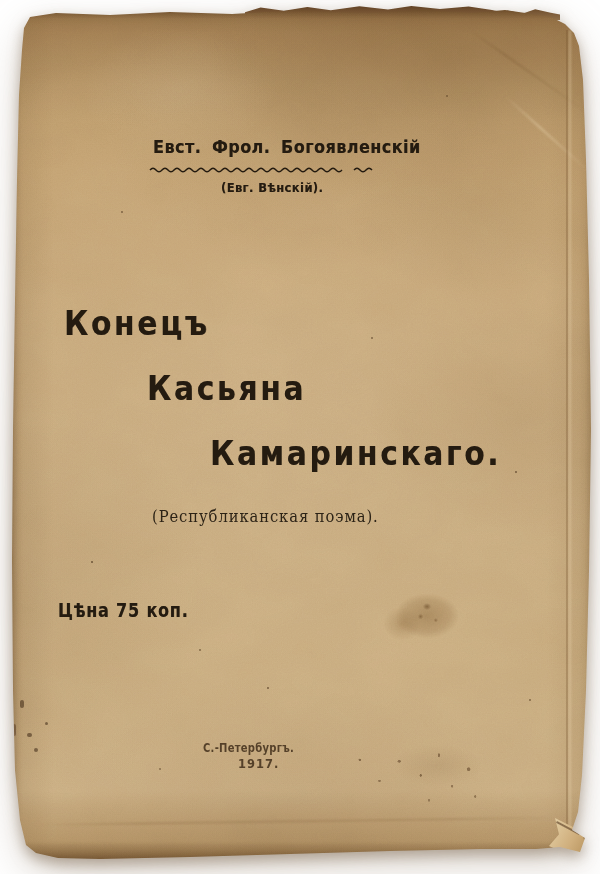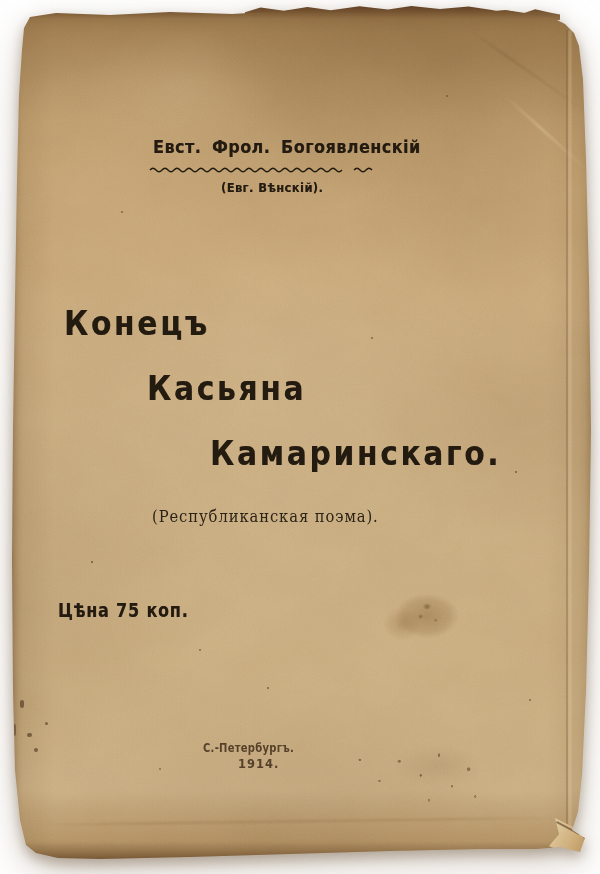--- a/index.html
+++ b/index.html
@@ -153,21 +153,21 @@
       <div class="txt pseudo">(Евг. Вѣнскій).</div>
 
       <div class="txt t1">Конецъ</div>
       <div class="txt t2">Касьяна</div>
       <div class="txt t3">Камаринскаго.</div>
 
       <div class="txt subtitle">(Республиканская поэма).</div>
       <div class="txt price">Цѣна 75 коп.</div>
 
       <div class="txt imprint city">С.-Петербургъ.</div>
-      <div class="txt imprint year">1914.</div>
+      <div class="txt imprint year">1917.</div>
 
       <svg class="texture" width="584" height="854" aria-hidden="true">
         <filter id="grain">
             <feTurbulence type="fractalNoise" baseFrequency="0.8" numOctaves="2" seed="7" stitchTiles="stitch"></feTurbulence>
           <feColorMatrix type="matrix" values="0 0 0 0 0.42  0 0 0 0 0.32  0 0 0 0 0.20  0 0 0 0.55 0"></feColorMatrix>
           </filter>
         <rect width="584" height="854" filter="url(#grain)"></rect>
       </svg>
       <svg class="texture2" width="584" height="854" aria-hidden="true">
         <filter id="blotch">

